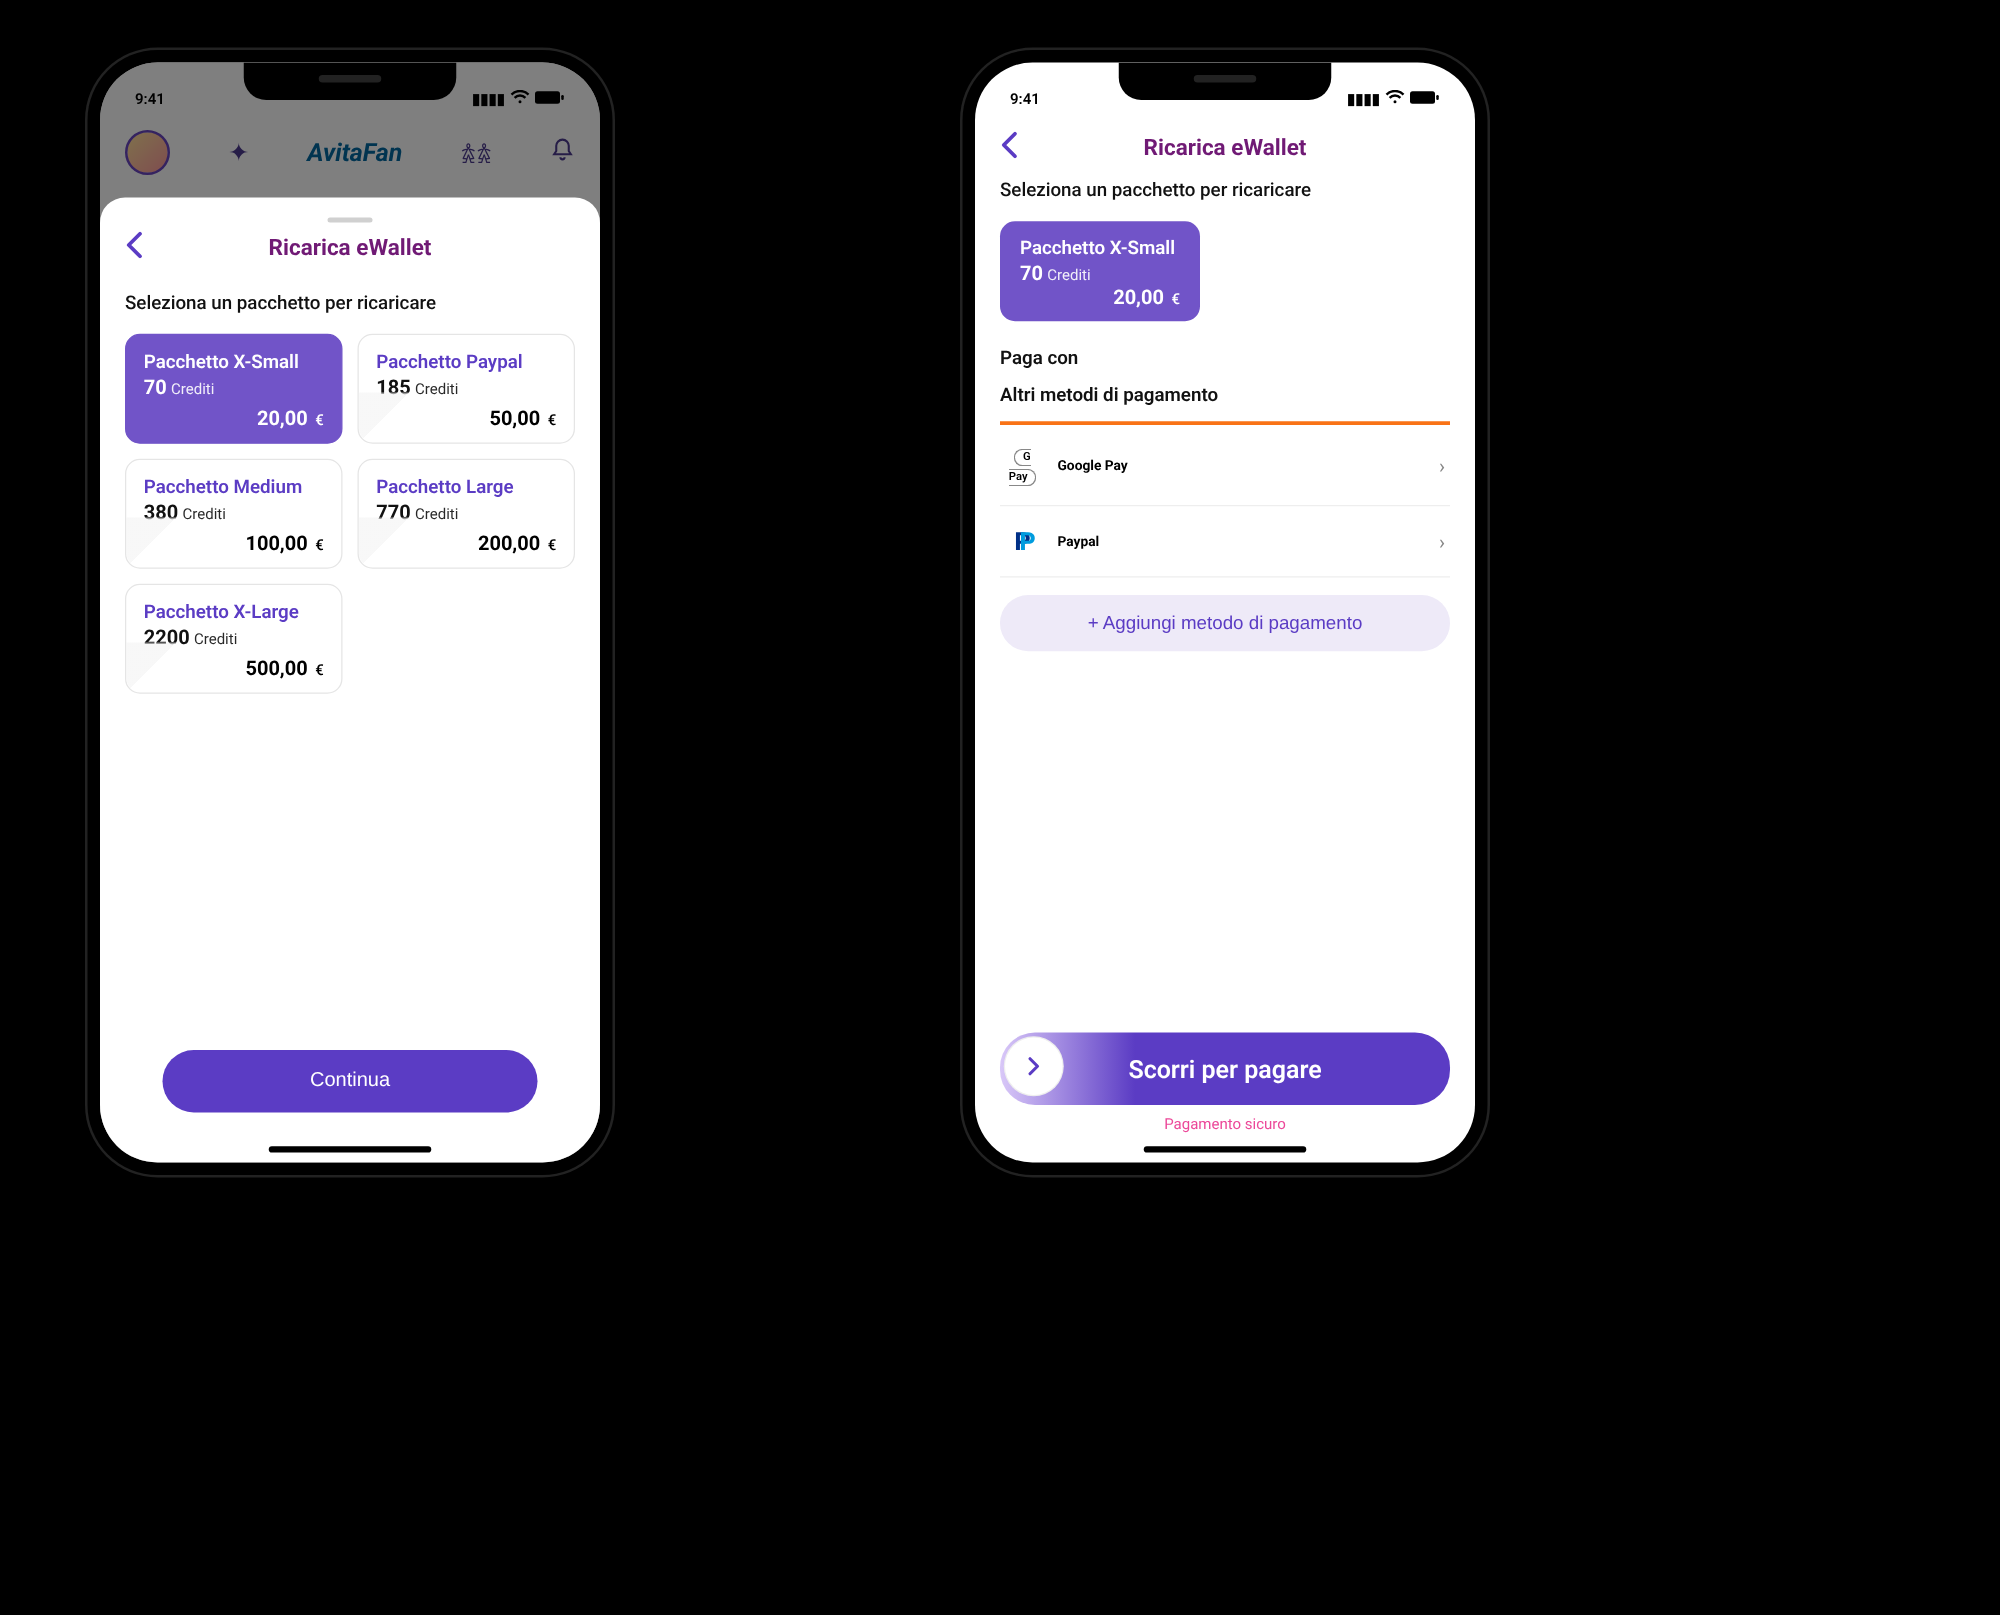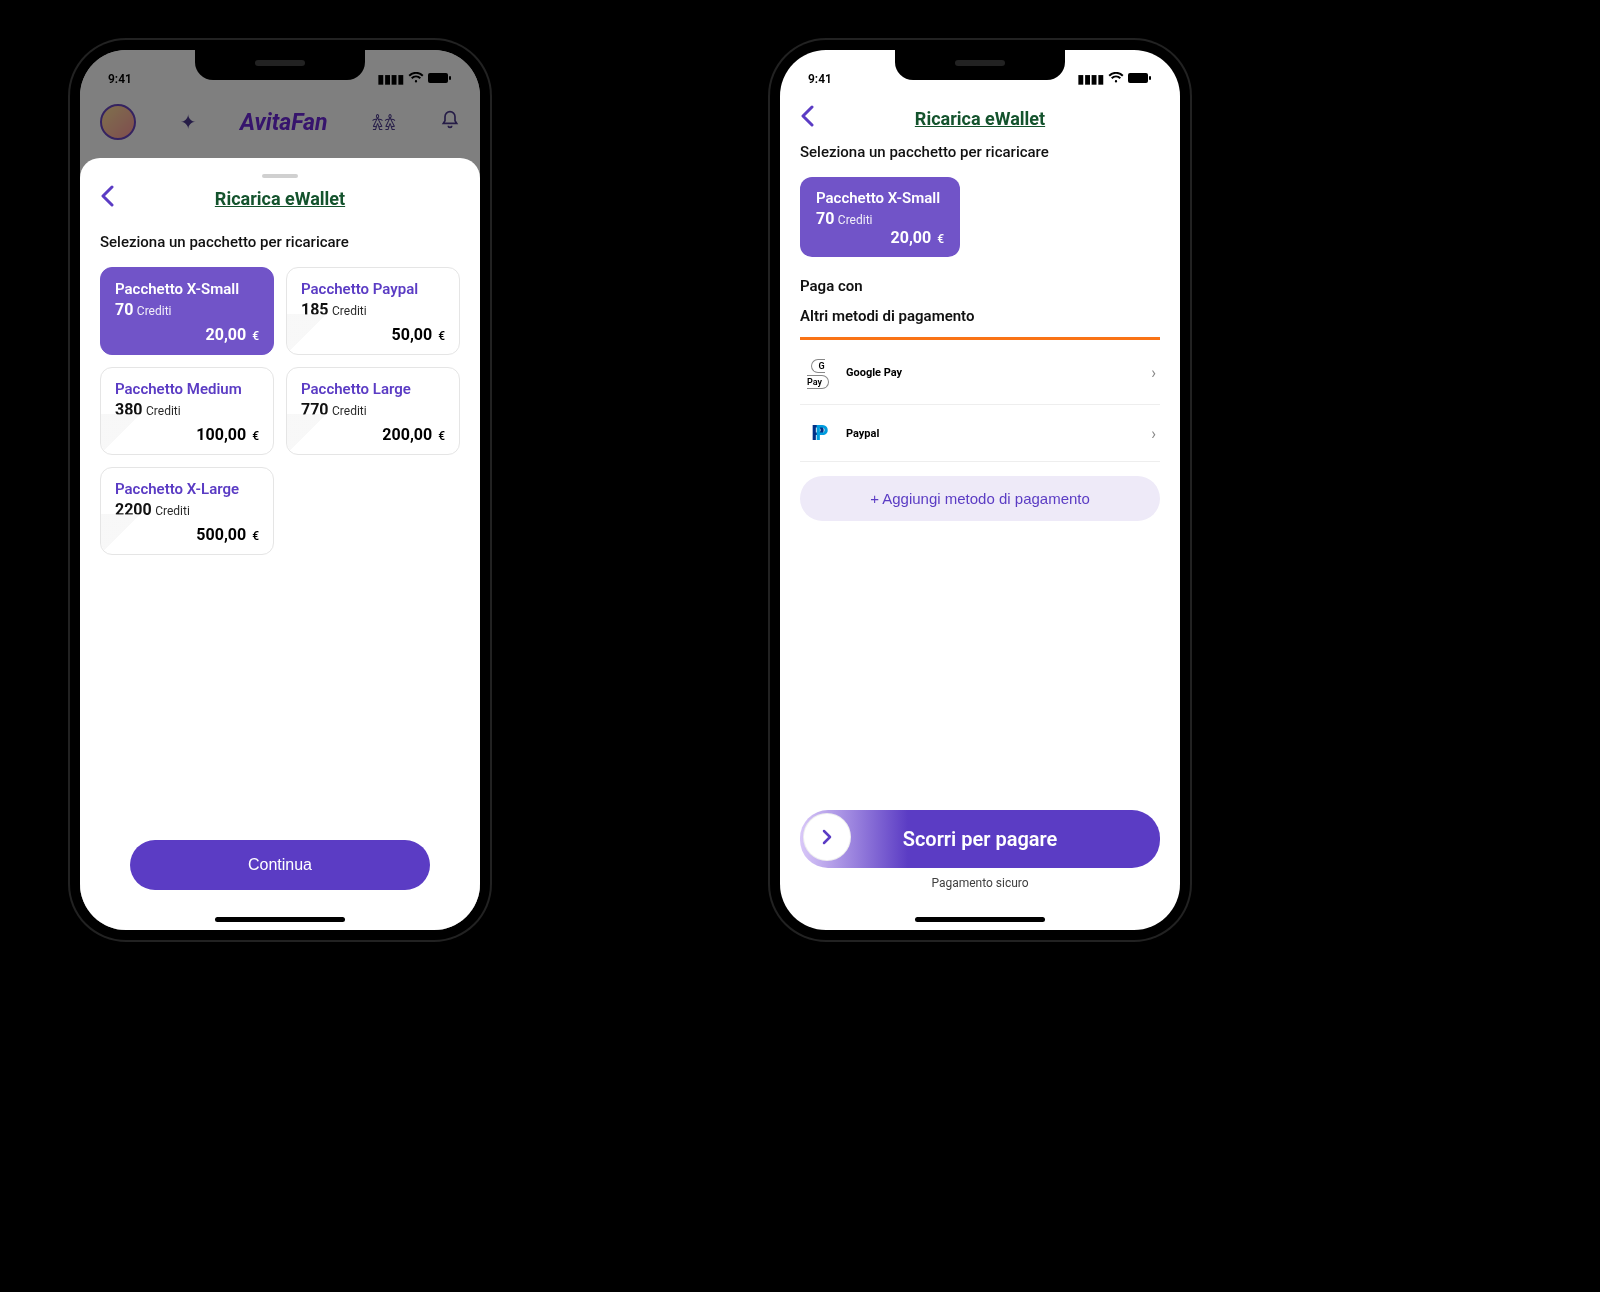--- a/index.html
+++ b/index.html
@@ -92,21 +92,21 @@
     justify-content:space-between;
     padding: 10px 20px;
     position:relative;
     z-index:1;
   }
   .avatar {
     width:36px; height:36px; border-radius:50%;
     background: linear-gradient(135deg,#ffe29a,#ff9a9e);
     border:2px solid #6b46c1;
   }
-  .logo { font-style:italic; font-weight:700; color:#6d28d9; font-size:23px; }
+  .logo { font-style:italic; font-weight:700; color:#0369a1; font-size:20px; }
   .header-icon { color:#4c3a8f; font-size:20px; }
 
   .sheet {
     position:absolute;
     left:0; right:0; bottom:0;
     top: 108px;
     background:#fff;
     border-top-left-radius:20px;
     border-top-right-radius:20px;
     z-index:10;
@@ -120,21 +120,21 @@
   }
   .sheet-header {
     display:flex; align-items:center; justify-content:center;
     position:relative;
     margin-bottom: 24px;
   }
   .back-btn {
     position:absolute; left:0;
     color:#5b3cc4; font-size:22px; font-weight:600;
   }
-  .sheet-title { font-size:18px; font-weight:700; color:#14532d;text-decoration:underline; }
+  .sheet-title { font-size:18px; font-weight:700; color:#701a75; }
   .subtitle { font-size:15px; font-weight:500; color:#111; margin-bottom:16px; }
 
   .packs { display:grid; grid-template-columns:1fr 1fr; gap:12px; }
   .pack {
     border:1px solid #e5e5e5;
     border-radius:12px;
     padding:12px 14px 10px;
     background:#fff;
     min-height:88px;
     display:flex;
@@ -259,21 +259,21 @@
     position:absolute;
     left:4px; top:4px;
     width:46px; height:46px;
     background:#fff;
     border-radius:50%;
     display:flex; align-items:center; justify-content:center;
     color:#5b3cc4;
     font-size:20px;
     box-shadow:0 0 0 1px #eee;
   }
-  .secure { text-align:center; font-size:12px; color:#404040; margin-top:8px; margin-bottom:32px;}
+  .secure { text-align:center; font-size:12px; color:#ec4899; margin-top:8px; margin-bottom:16px;}
 </style>
 </head>
 <body>
 
 <div class="phone">
   <div class="phone-inner dimmed">
     <div class="notch"></div>
     <div class="status-bar">
       <span>9:41</span>
       <div class="status-icons">

